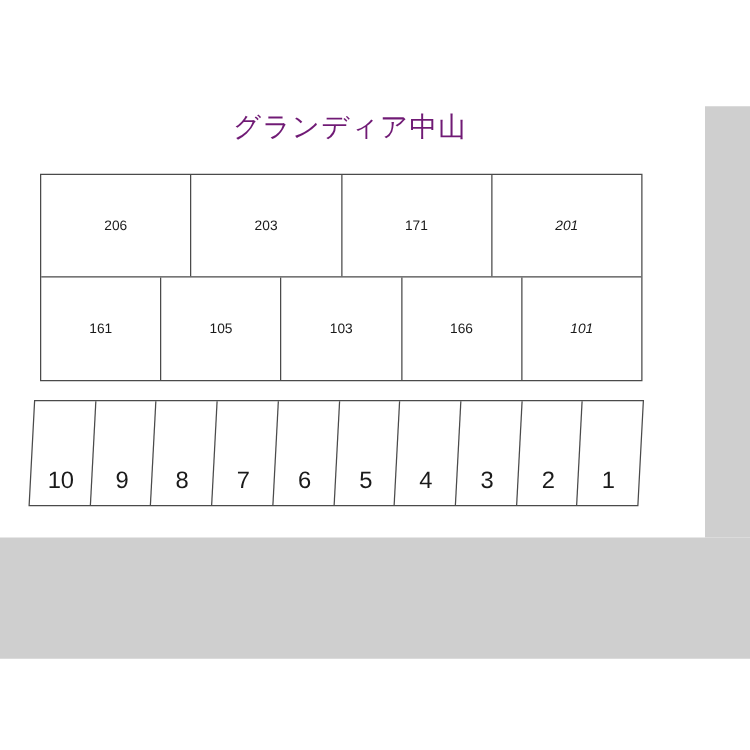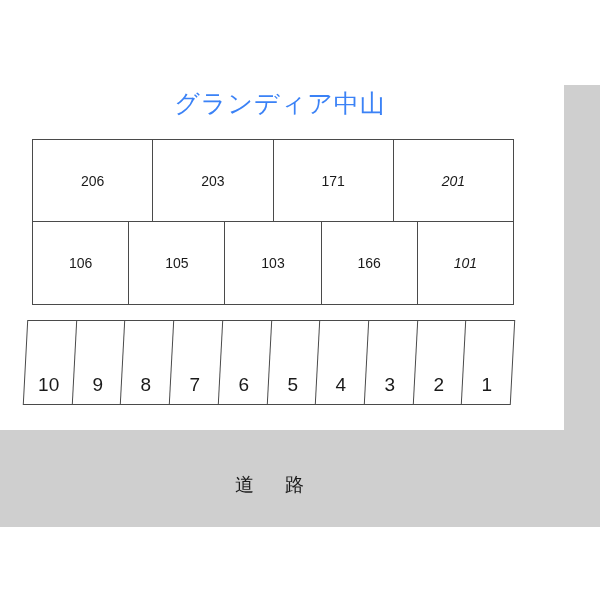--- a/index.html
+++ b/index.html
@@ -46,22 +46,22 @@
     height: 97px;
     background: #cfcfcf;
   }
 
   .title {
     position: absolute;
     left: 0;
     top: 87px;
     width: 560px;
     text-align: center;
-    font-size: 25px;
-    color: #3b82f6;
+    font-size: 22px;
+    color: #701a75;
     letter-spacing: 1px;
     font-family: "Liberation Sans", sans-serif;
   }
 
   
   .building {
     position: absolute;
     left: 32px;
     top: 139px;
     width: 482px;
@@ -80,21 +80,21 @@
     border-bottom: 1px solid #4a4a4a;
   }
   .room {
     flex: 1 1 0;
     position: relative;
     border-right: 1px solid #4a4a4a;
     box-sizing: border-box;
     display: flex;
     align-items: center;
     justify-content: center;
-    font-size: 14px;
+    font-size: 11px;
     color: #1a1a1a;
   }
   .room:last-child {
     border-right: none;
     font-style: italic;
   }
 
   
   .parking {
     position: absolute;
@@ -159,21 +159,21 @@
         </div>
       <div class="room">
           <span>171</span>
         </div>
       <div class="room">
           <span>201</span>
         </div>
     </div>
     <div class="floor lower">
       <div class="room">
-          <span>106</span>
+          <span>161</span>
         </div>
       <div class="room">
           <span>105</span>
         </div>
       <div class="room">
           <span>103</span>
         </div>
       <div class="room">
           <span>166</span>
         </div>
@@ -209,14 +209,13 @@
         <span class="stall-label">3</span>
       </div>
     <div class="stall">
         <span class="stall-label">2</span>
       </div>
     <div class="stall">
         <span class="stall-label">1</span>
       </div>
   </div>
 
-  <div class="road-label">道　路</div>
 </div>
 
 </body></html>

